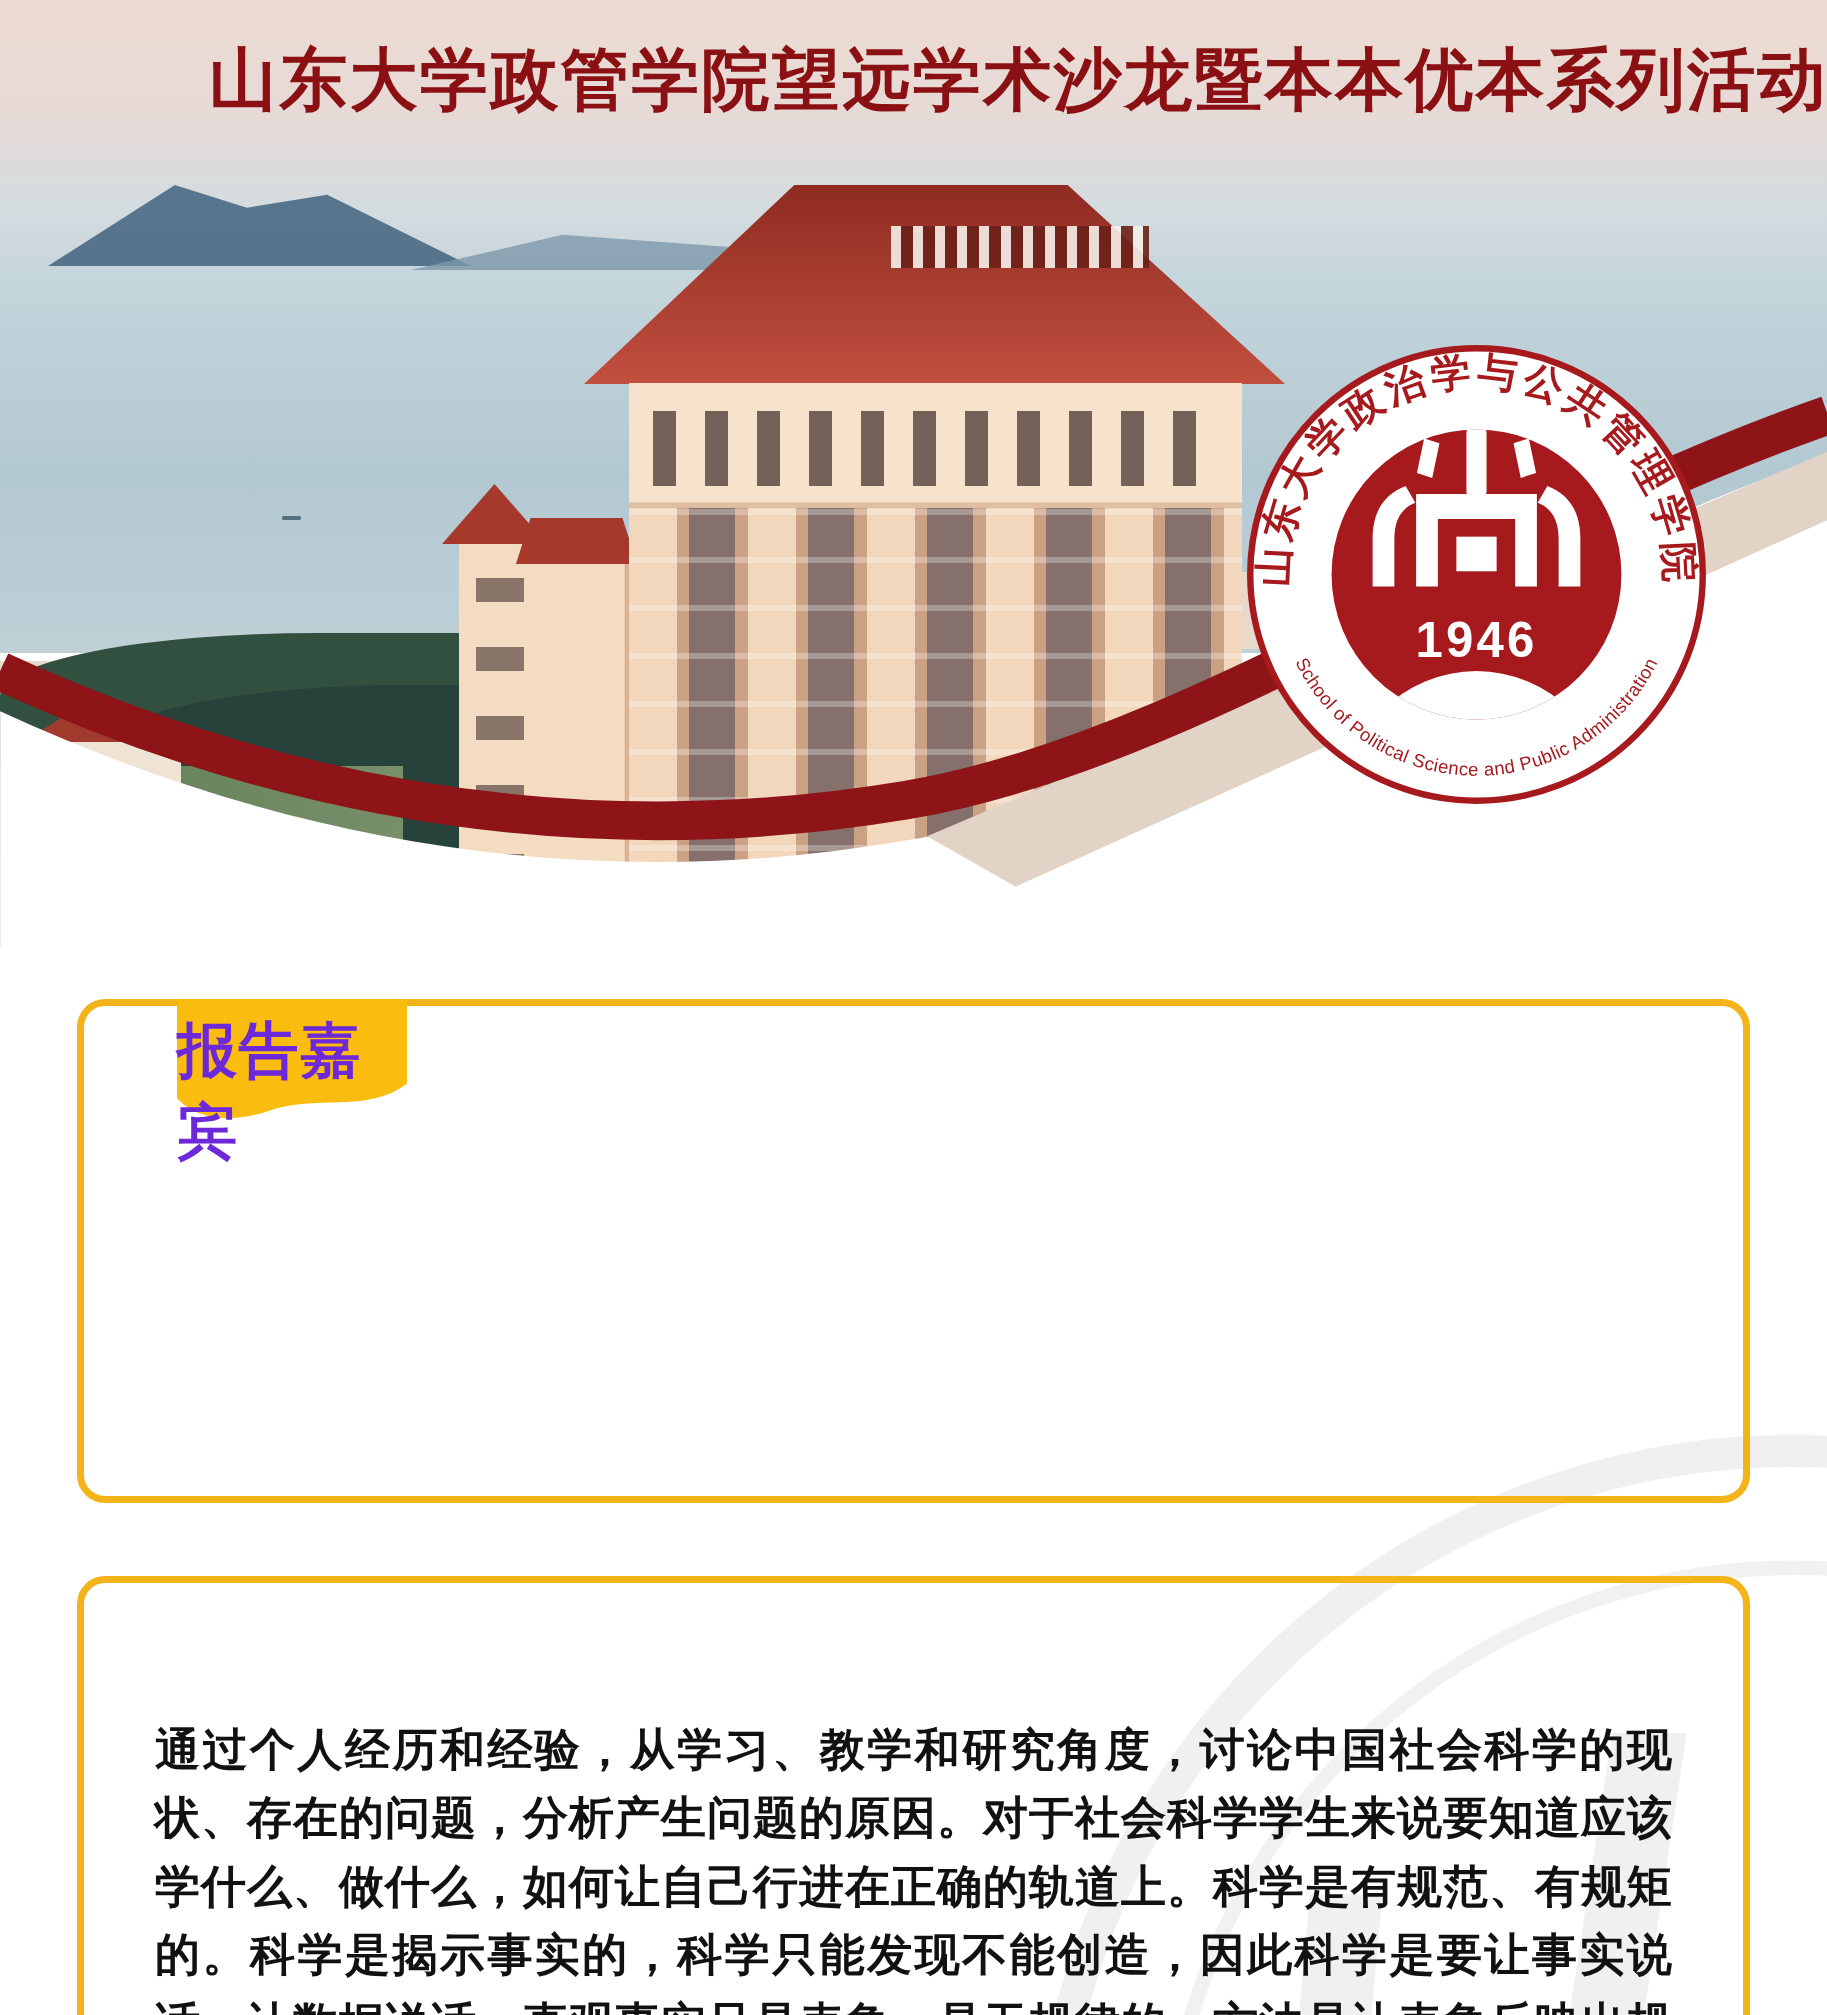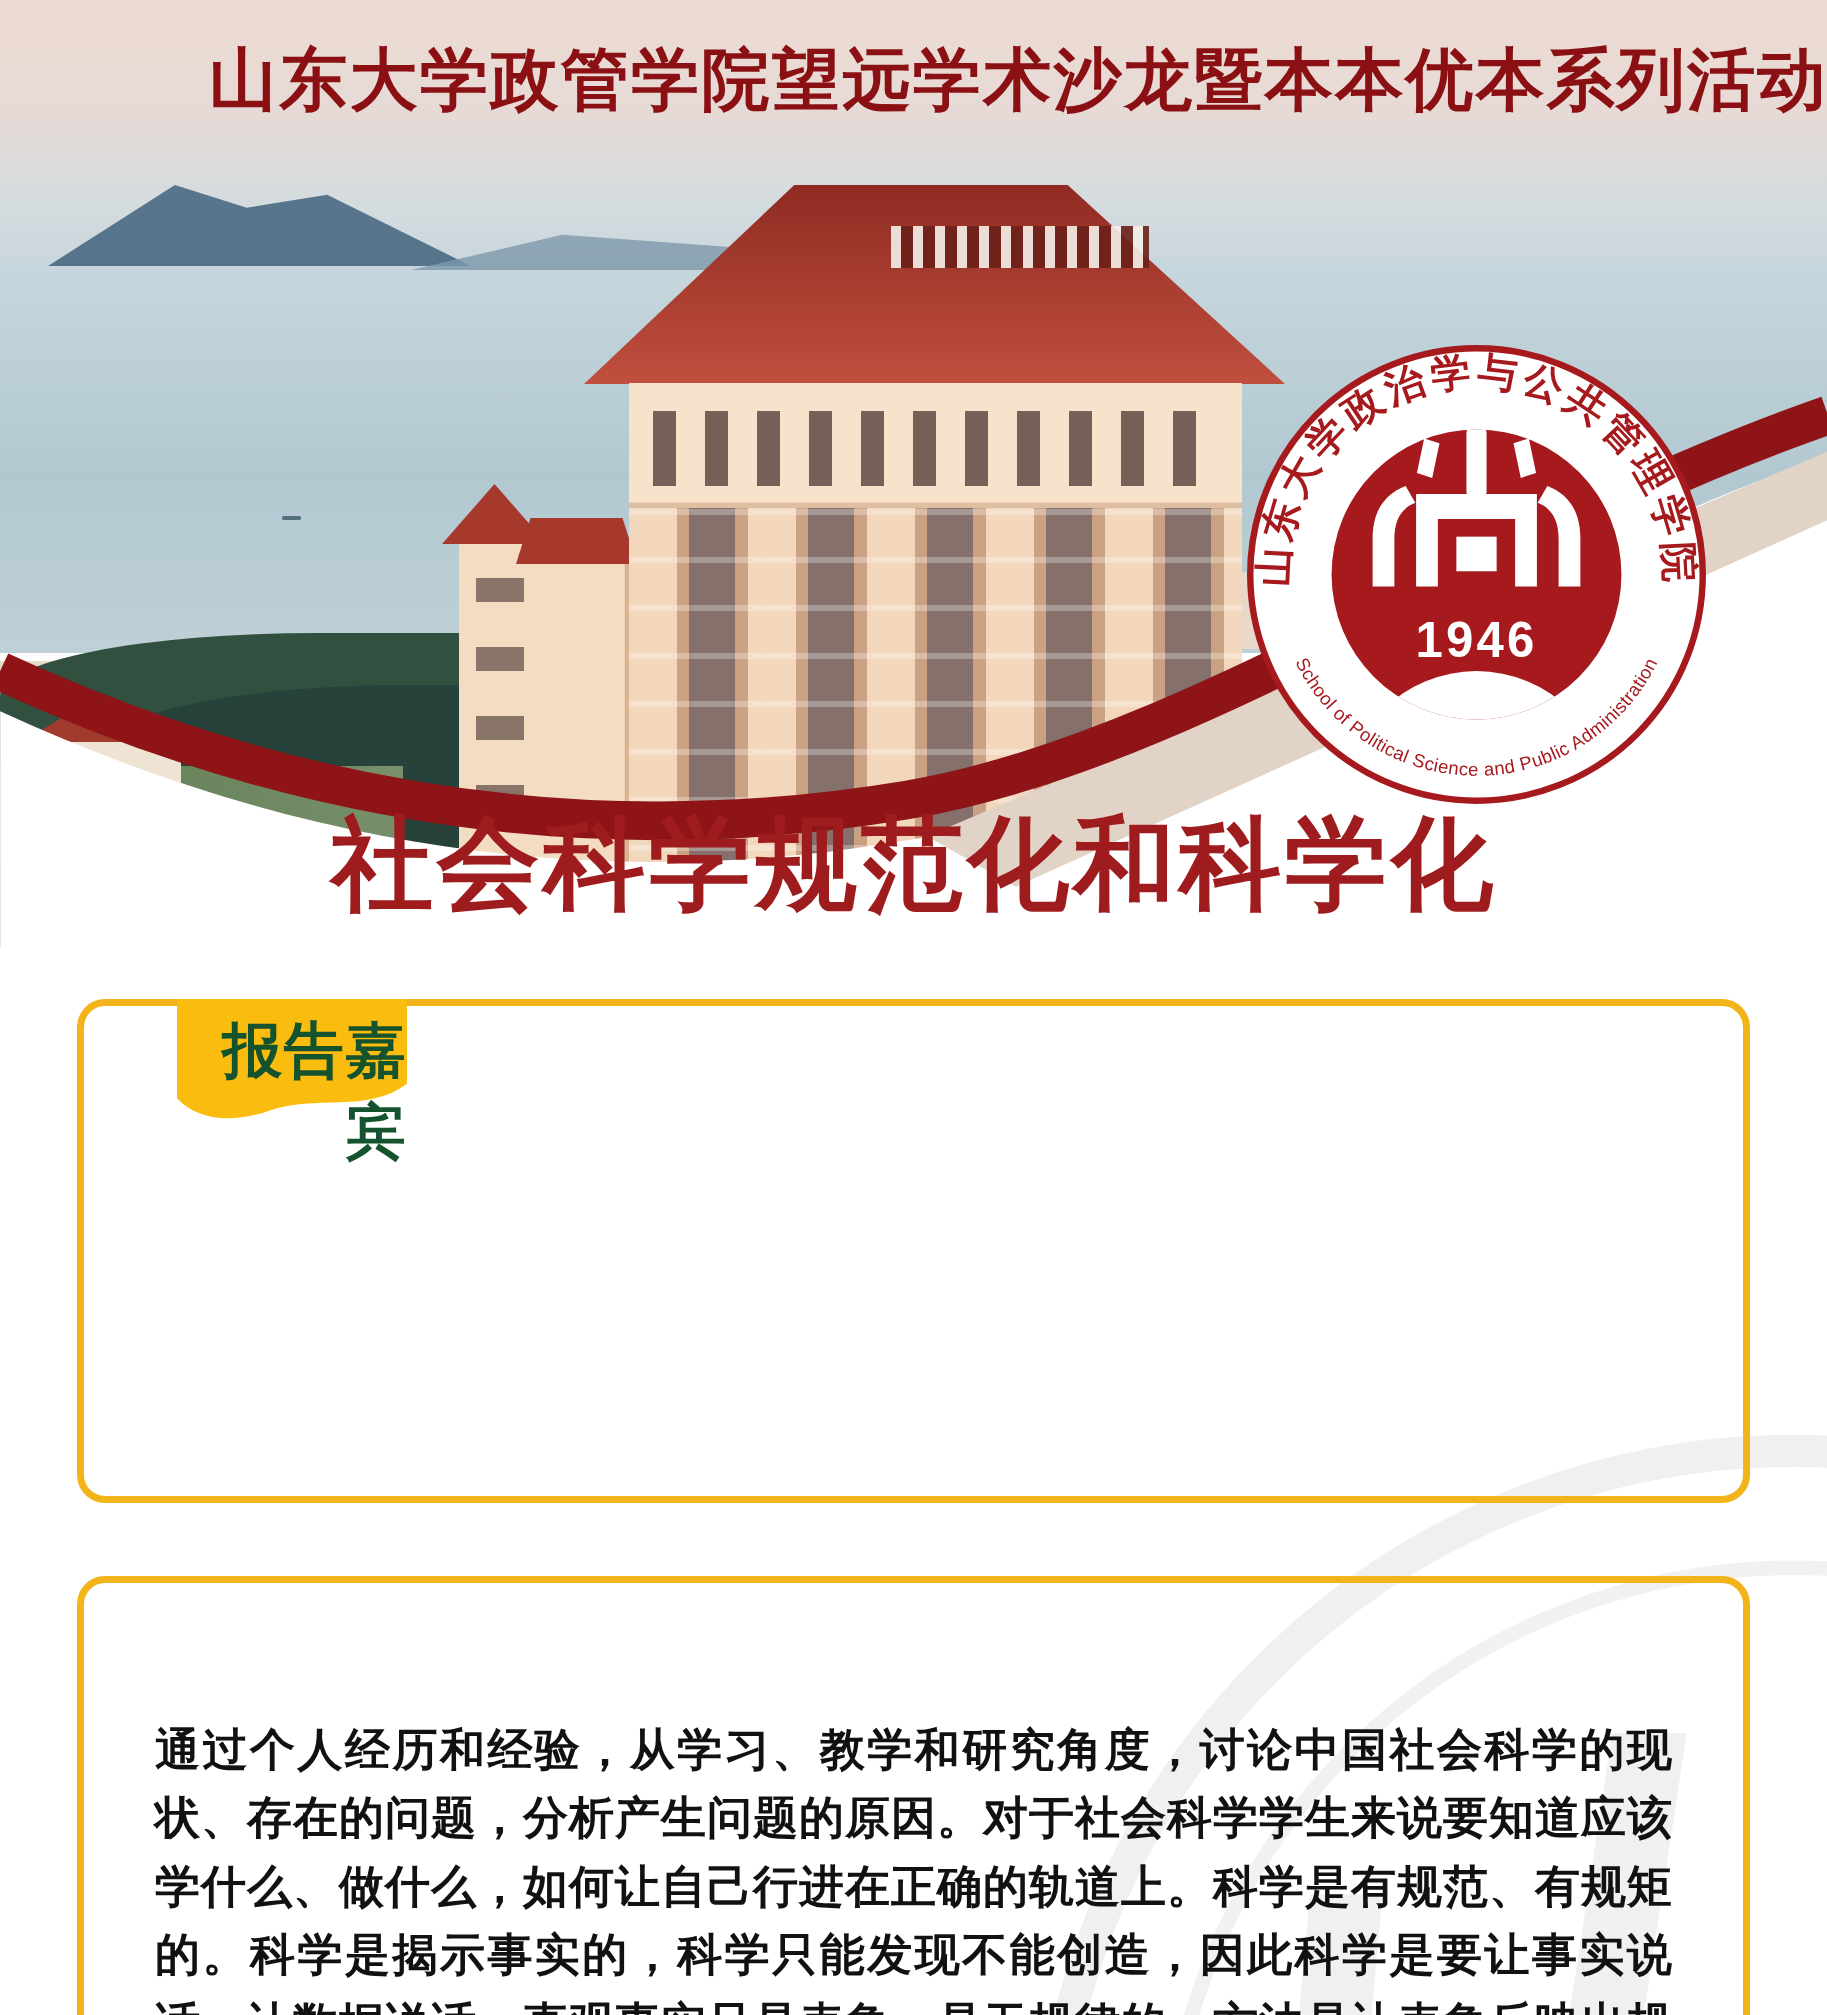--- a/index.html
+++ b/index.html
@@ -66,21 +66,21 @@
   
   .title{position:absolute;left:0;top:797px;width:100%;text-align:center;color:#9e1b1e;
          font-size:102px;font-weight:900;letter-spacing:4px;}
 
   
   .box{position:absolute;left:77px;width:1673px;border:7.3px solid #f2b31b;border-radius:28px;}
   .box1{top:999px;height:504px;}
   .box2{top:1576px;height:472px;}
   .tag{position:absolute;left:93px;top:-7.3px;width:230px;height:121px;}
   .tag svg{position:absolute;left:0;top:0;width:100%;height:100%;}
-  .tag-text{position:absolute;left:0;top:12px;width:100%;text-align:right;color:#14532d;
+  .tag-text{position:absolute;left:0;top:12px;width:100%;text-align:left;color:#6d28d9;
             font-size:60px;font-weight:900;letter-spacing:1.6px;}
   .body-text{position:absolute;left:71px;right:71px;color:#111;
              font-size:45px;font-weight:700;line-height:1.52;text-align:justify;}
   .box1 .body-text,.box2 .body-text{top:133px;}
 </style>
 </head>
 <body>
 
 <div id="poster">
 
@@ -157,21 +157,20 @@
       <path d="M 130 -278 L 92 -266 L 110 -180 L 148 -192 Z"></path>
       <path d="M -150 -140 H 150 V 90 H 96 V -78 H -96 V 90 H -150 Z"></path>
       <rect x="-50" y="-34" width="100" height="86"></rect>
       <path d="M -176 -160 C -232 -138 -258 -94 -258 -28 L -258 90 L -204 90 L -204 -28 C -204 -74 -188 -104 -152 -118 Z"></path>
       <path d="M 176 -160 C 232 -138 258 -94 258 -28 L 258 90 L 204 90 L 204 -28 C 204 -74 188 -104 152 -118 Z"></path>
     </g>
     <circle cx="0" cy="570" r="330" fill="#ffffff" clip-path="url(#discClip)"></circle>
     <text x="0" y="205" text-anchor="middle" font-family="Liberation Sans, sans-serif" font-size="122" font-weight="700" fill="#ffffff" letter-spacing="8">1946</text>
   </svg>
 
-  <div class="title">社会科学规范化和科学化</div>
 
   <div class="box box1">
     <div class="tag">
       <svg viewBox="0 0 570 300" preserveAspectRatio="none">
         <path d="M0 0 H570 V210 C470 285 345 235 225 278 C125 312 45 295 0 246 Z" fill="#fabd0f"></path>
       </svg>
       <div class="tag-text">报告嘉宾</div>
     </div>
   </div>
 

